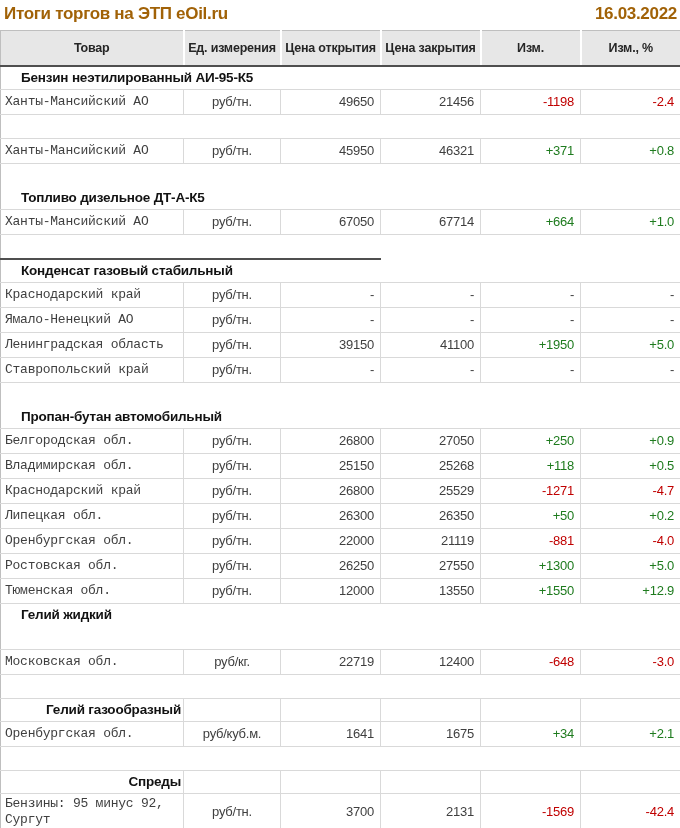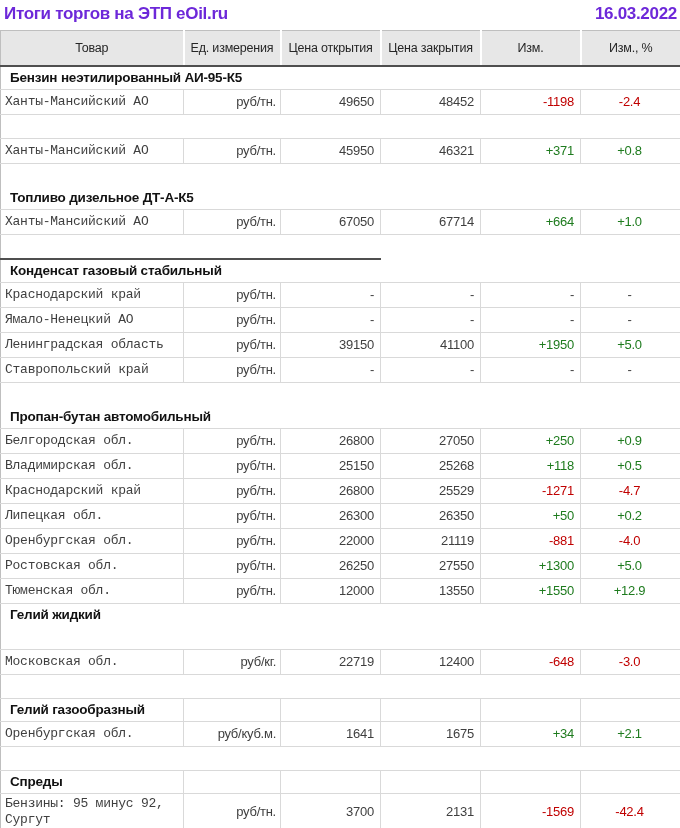--- a/index.html
+++ b/index.html
@@ -3,43 +3,43 @@
 <meta charset="utf-8">
 <style>
   :root{
     --pos:#1e7b1e; --neg:#c00000; --hdrbg:#e7e7e7; --grid:#d9d9d9;
     --dark:#4f4f4f; --side:#bfbfbf; --bottom:#b7c6e0; --txt:#3f3f3f;
   }
   html,body{margin:0;padding:0;background:#fff;}
   body{width:680px;font-family:"Liberation Sans",sans-serif;-webkit-font-smoothing:antialiased;}
   .title-bar{display:flex;justify-content:space-between;align-items:flex-start;
     padding:4px 3px 2px 4px;height:24px;}
-  .title-bar .title,.title-bar .date{font-size:17px;font-weight:bold;color:#6d28d9;letter-spacing:-0.3px;white-space:nowrap;}
+  .title-bar .title,.title-bar .date{font-size:17px;font-weight:bold;color:#a16207;letter-spacing:-0.3px;white-space:nowrap;}
   table{border-collapse:collapse;table-layout:fixed;width:680px;
     border-left:1px solid var(--side);border-right:1px solid var(--side);
     border-top:1px solid var(--side);border-bottom:3px solid var(--bottom);}
   col.c-name{width:183px;} col.c-unit{width:97px;} col.c-open{width:100px;}
   col.c-close{width:100px;} col.c-chg{width:100px;} col.c-pct{width:100px;}
-  thead th{background:var(--hdrbg);font-size:12.5px;font-weight:normal;color:#262626;
+  thead th{background:var(--hdrbg);font-size:12.5px;font-weight:bold;color:#262626;
     text-align:center;vertical-align:middle;height:32px;padding:1px 2px;
     border-bottom:2px solid var(--dark);border-left:2px solid #fff;letter-spacing:-0.2px;}
   thead th:first-child{border-left:none;}
   td{font-size:13px;color:var(--txt);letter-spacing:-0.25px;vertical-align:middle;line-height:1.25;}
   tr.gap td{height:21px;border:none;}
   tr.section td{font-weight:bold;font-size:13.5px;color:#121212;height:19px;
-    padding:2px 2px 1px 9px;white-space:nowrap;letter-spacing:-0.2px;}
+    padding:2px 2px 1px 20px;white-space:nowrap;letter-spacing:-0.2px;}
   tr.section.darktop td:first-child{border-top:2px solid var(--dark);margin-top:10px;}
-  tr.section.grid td{border-left:1px solid var(--grid);border-top:1px solid var(--grid);}
+  tr.section.grid td{border-left:1px solid var(--grid);border-top:1px solid var(--grid);text-align:right;}
   tr.section.grid td:first-child{border-left:none;}
   tr.section.lighttop td{border-top:1px solid var(--grid);}
   tr.data td{border:1px solid var(--grid);height:20px;padding:2px 4px;}
   tr.data td:first-child{border-left:none;}
-  tr.data td:last-child{border-right:none;text-align:center;}
+  tr.data td:last-child{border-right:none;}
   td.t-name{text-align:left;font-family:Liberation Mono, monospace;}
-  td.t-unit{text-align:right;}
+  td.t-unit{text-align:center;}
   td.t-num{text-align:right;padding-right:6px !important;}
   td.up{color:var(--pos);} td.down{color:var(--neg);}
 </style>
 </head>
 <body>
 
 <div class="title-bar">
   <span class="title">Итоги торгов на ЭТП eOil.ru</span>
   <span class="date">16.03.2022</span>
 </div>
@@ -64,21 +64,21 @@
     </tr>
   </thead>
   <tbody>
       <tr class="section plain">
         <td colspan="6">Бензин неэтилированный АИ-95-К5</td>
       </tr>
       <tr class="data">
         <td class="t-name">Ханты-Мансийский АО</td>
         <td class="t-unit">руб/тн.</td>
         <td class="t-num">49650</td>
-        <td class="t-num">48452</td>
+        <td class="t-num">21456</td>
         <td class="t-num down">-1198</td>
         <td class="t-num down">-2.4</td>
       </tr>
       <tr class="gap">
         <td colspan="6"></td>
       </tr>
       <tr class="data">
         <td class="t-name">Ханты-Мансийский АО</td>
         <td class="t-unit">руб/тн.</td>
         <td class="t-num">45950</td>

